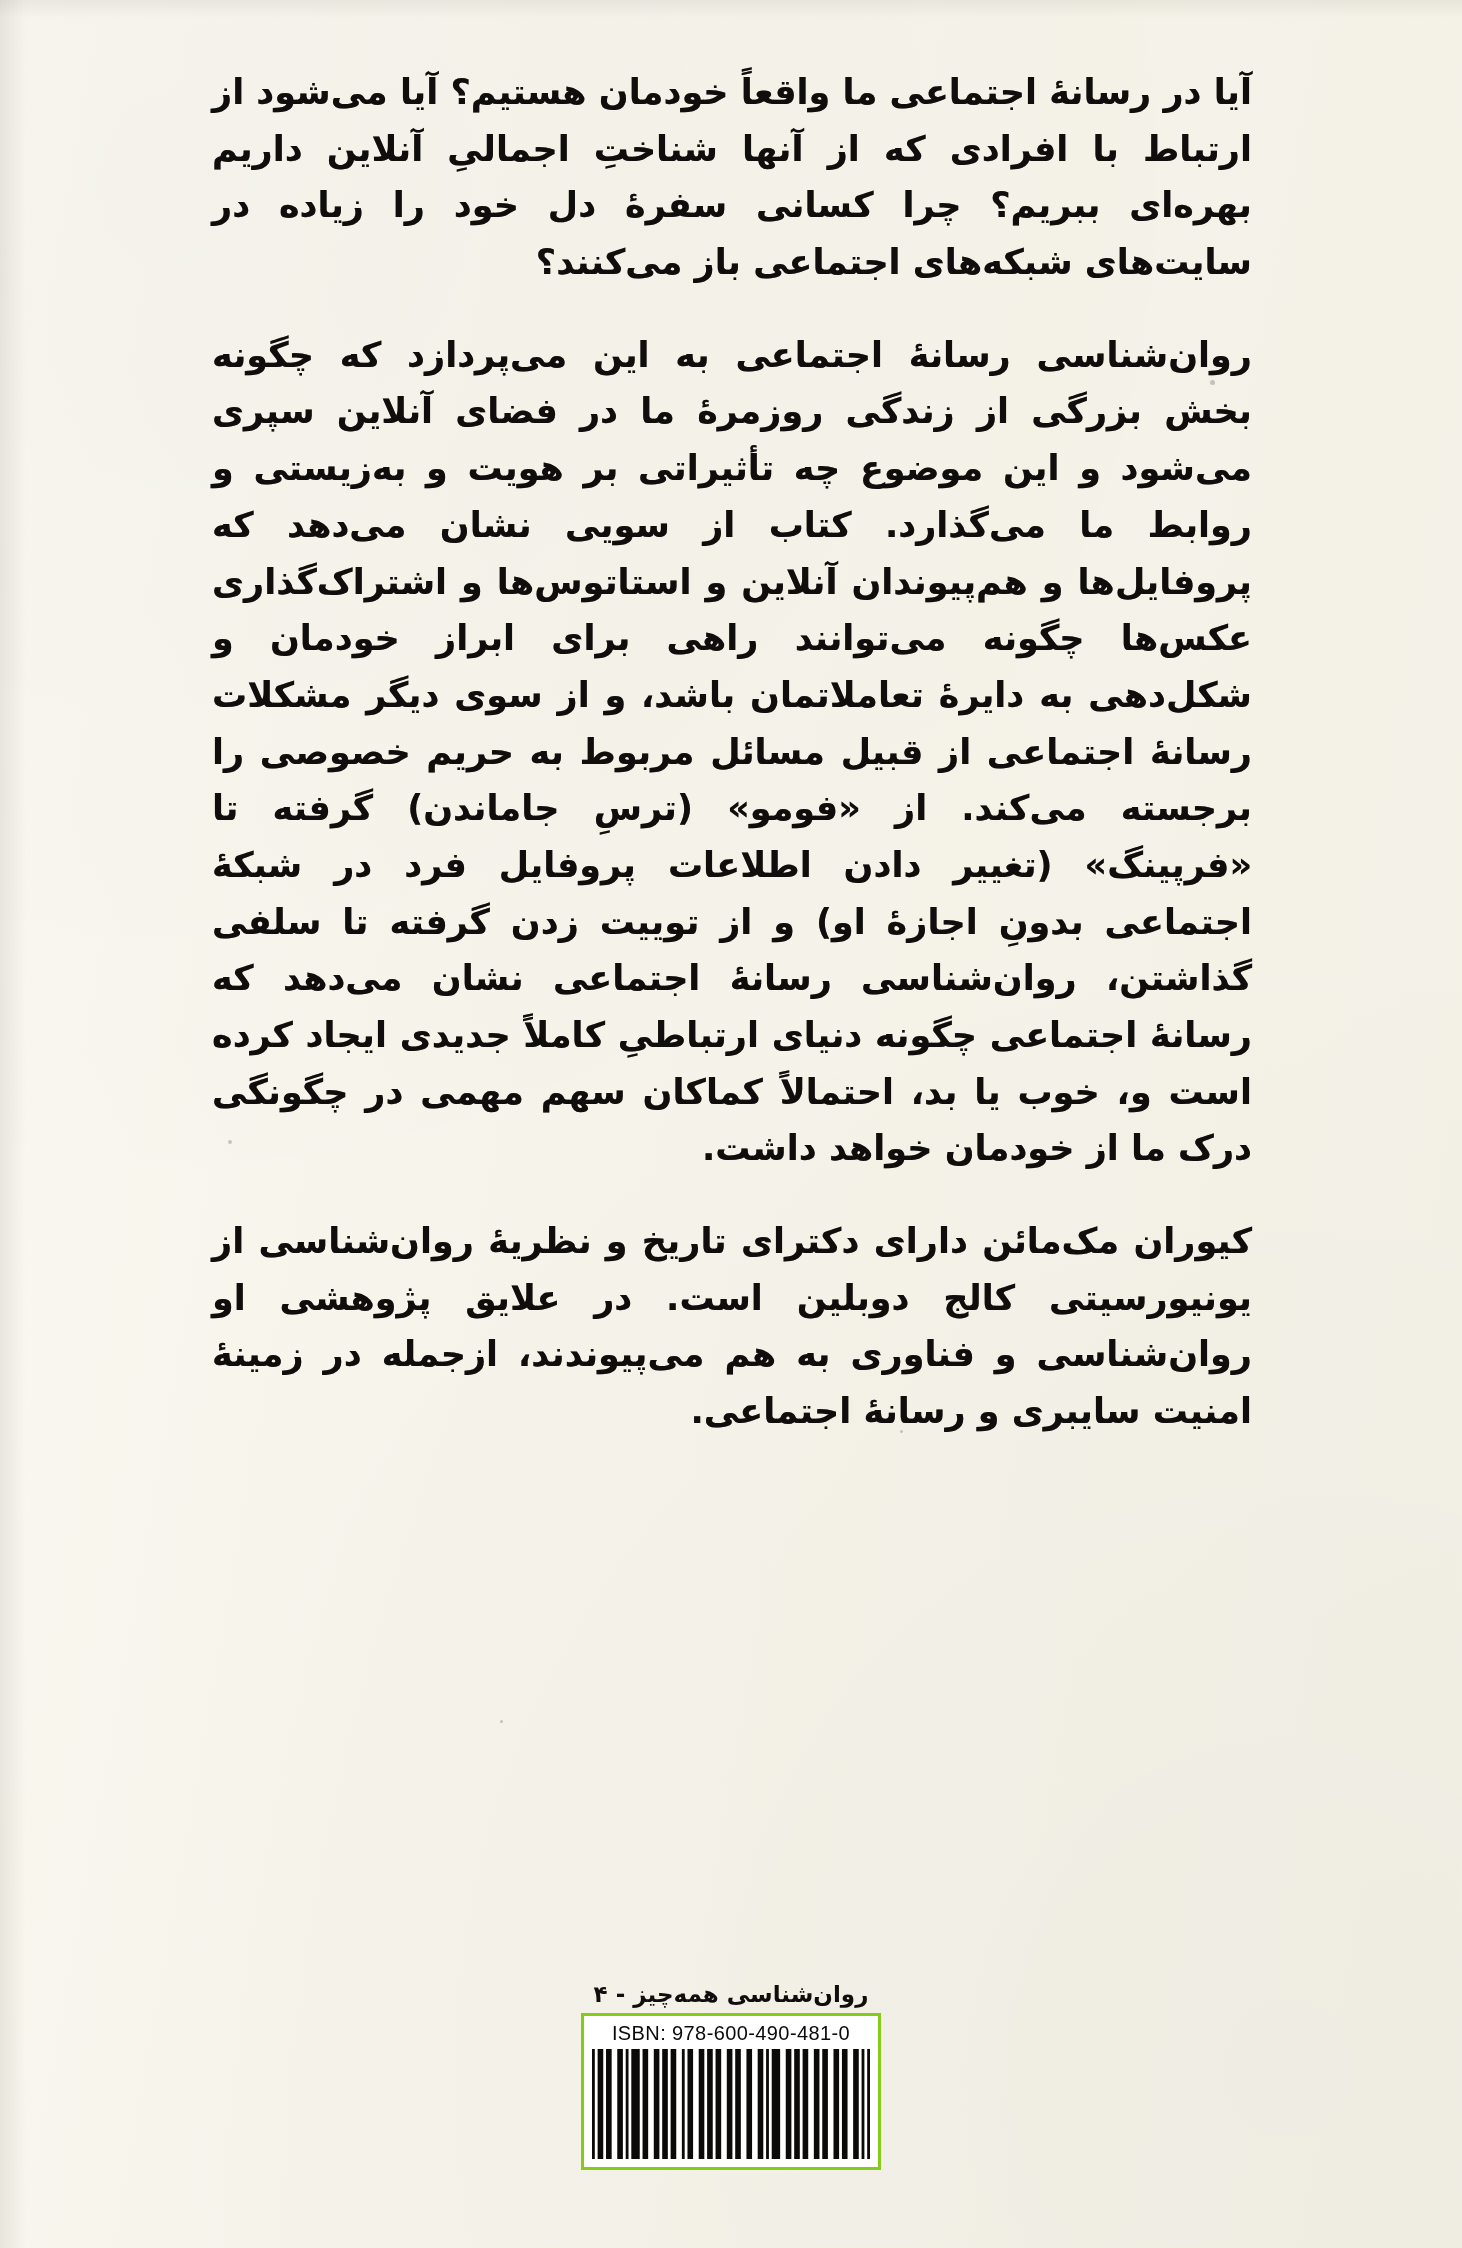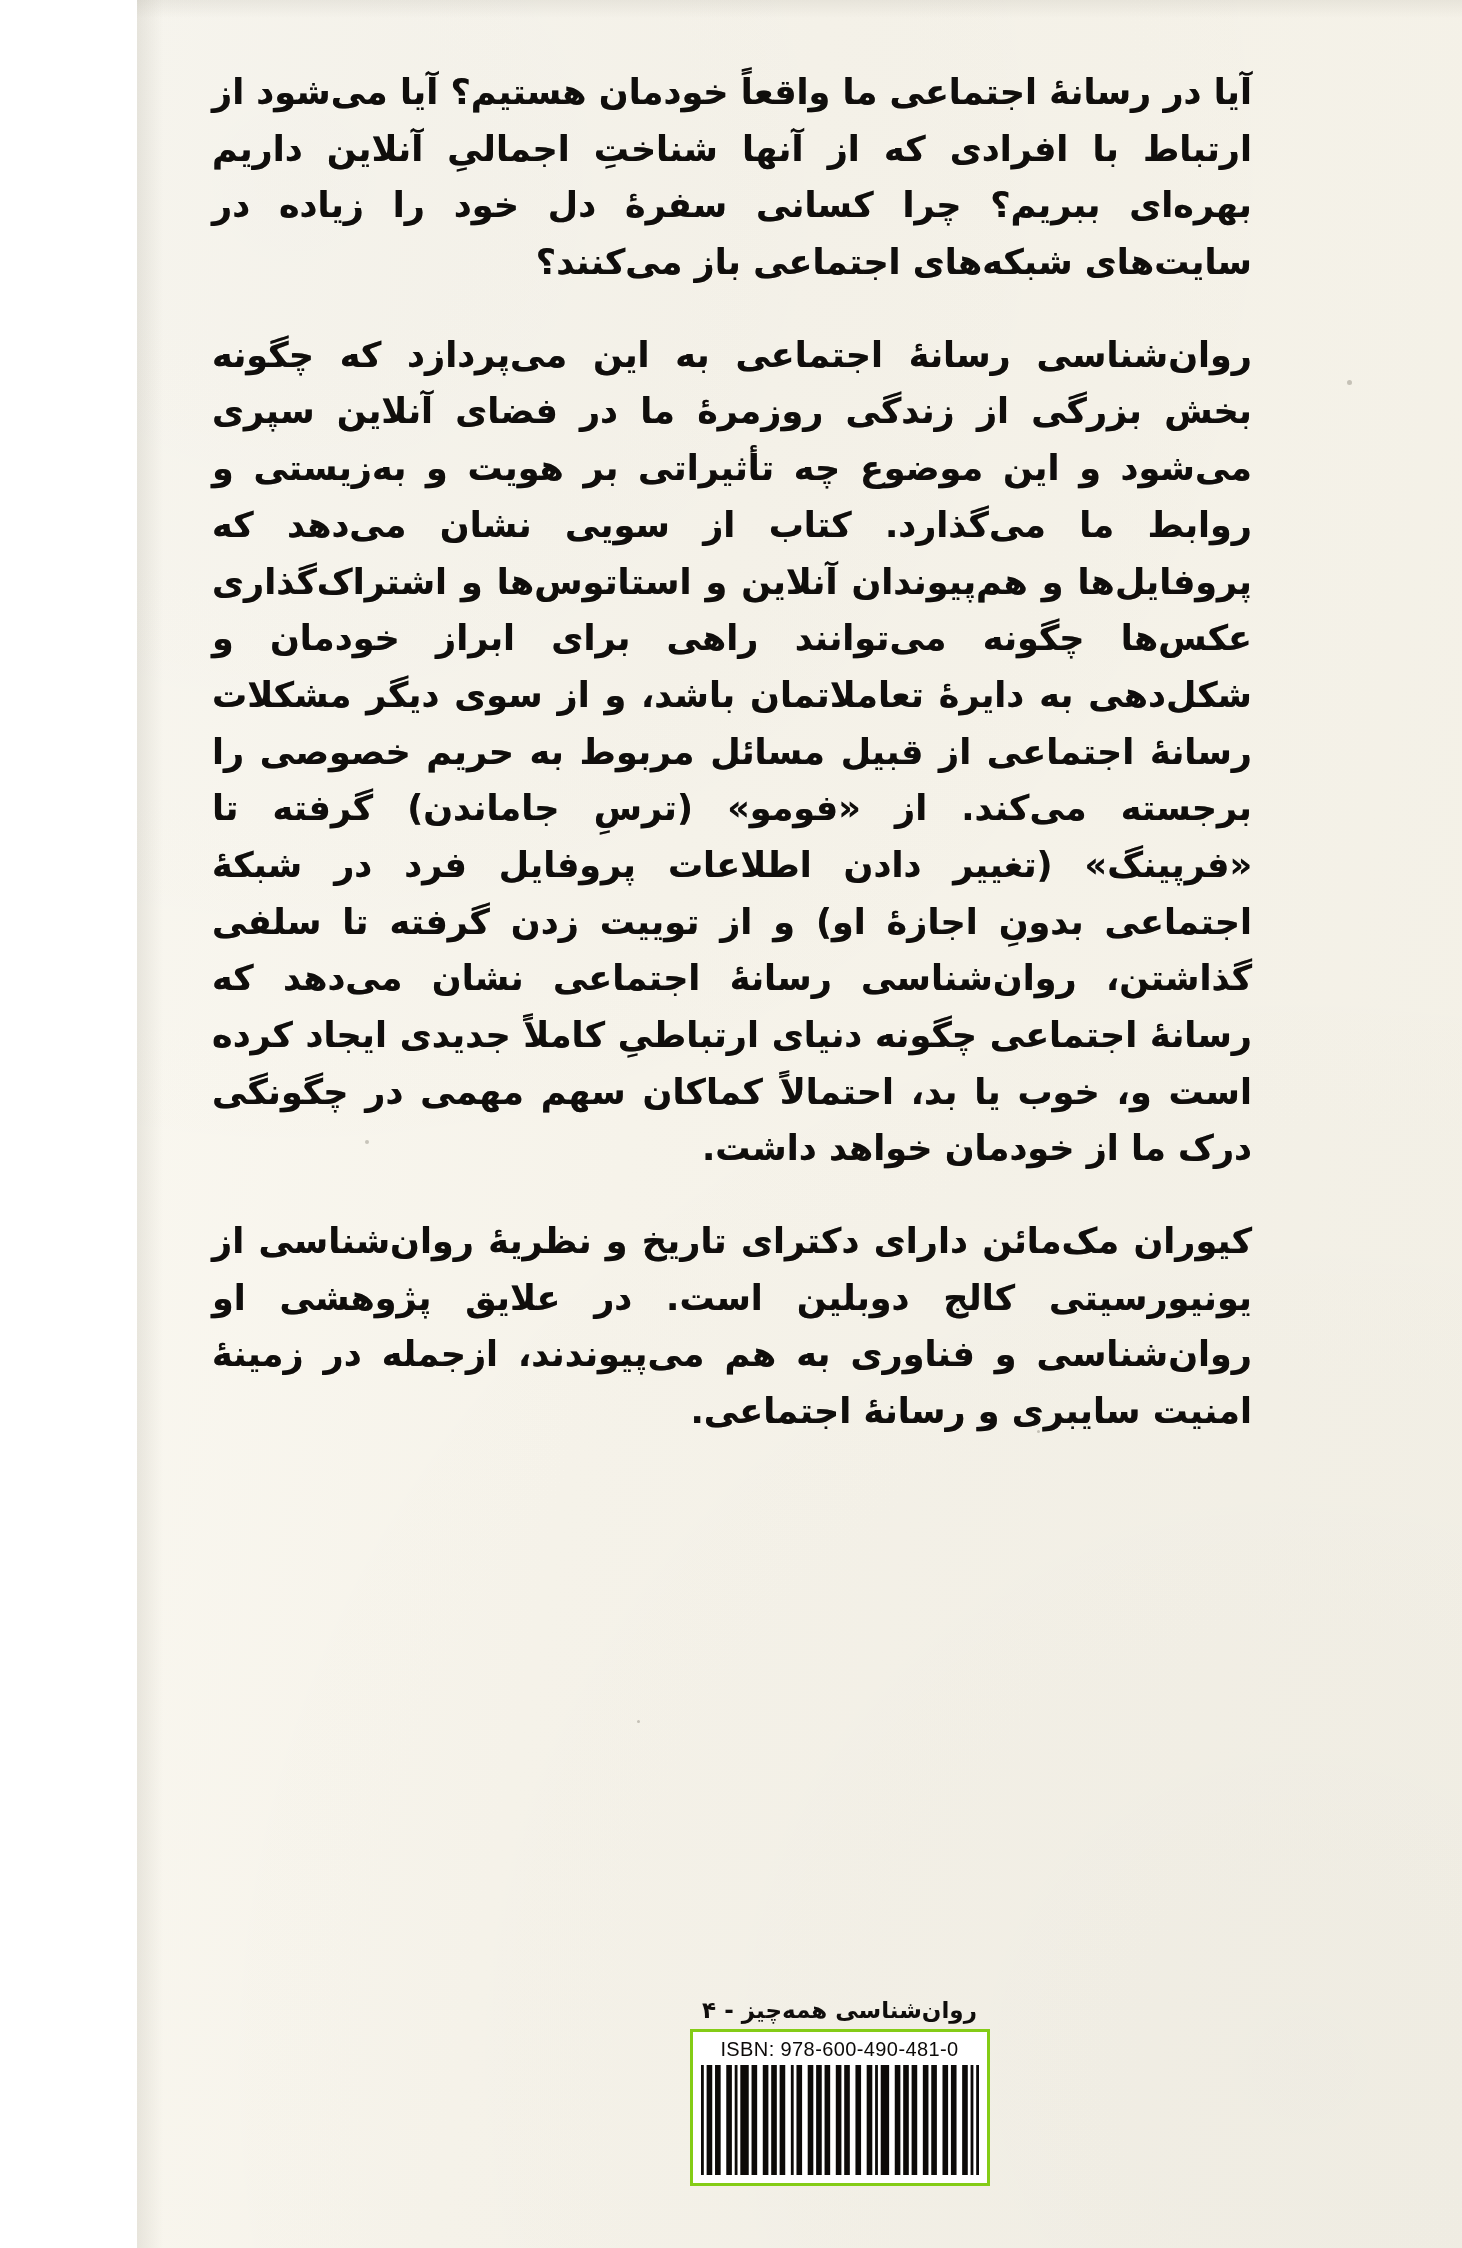--- a/index.html
+++ b/index.html
@@ -5,21 +5,21 @@
   html, body {
     margin: 0;
     padding: 0;
     background: #ffffff;
   }
   body {
     font-family: "DejaVu Sans", sans-serif;
   }
   .page {
     position: relative;
-    width: 1325px;
+    width: 1462px;
     height: 2248px;
     background: #0f766e;
     overflow: hidden;
     box-sizing: border-box;
   }
   
   .paper-grain {
     position: absolute;
     inset: 0;
     background:
@@ -65,24 +65,23 @@
   }
   .para.first { margin-bottom: 36px; }
   .para.second { margin-bottom: 36px; }
   .para.third { margin-bottom: 0; }
 
   
   .footer-block {
     position: absolute;
     left: 50%;
     transform: translateX(-50%);
-    bottom: 62px;
+    bottom: 78px;
     width: 300px;
     text-align: center;
-    margin-left: 40px;
   }
   .series-line {
     direction: rtl;
     font-family: "DejaVu Sans", sans-serif;
     font-size: 23px;
     font-weight: 700;
     color: #100e0c;
     margin-bottom: 6px;
     white-space: nowrap;
     letter-spacing: -0.3px;

